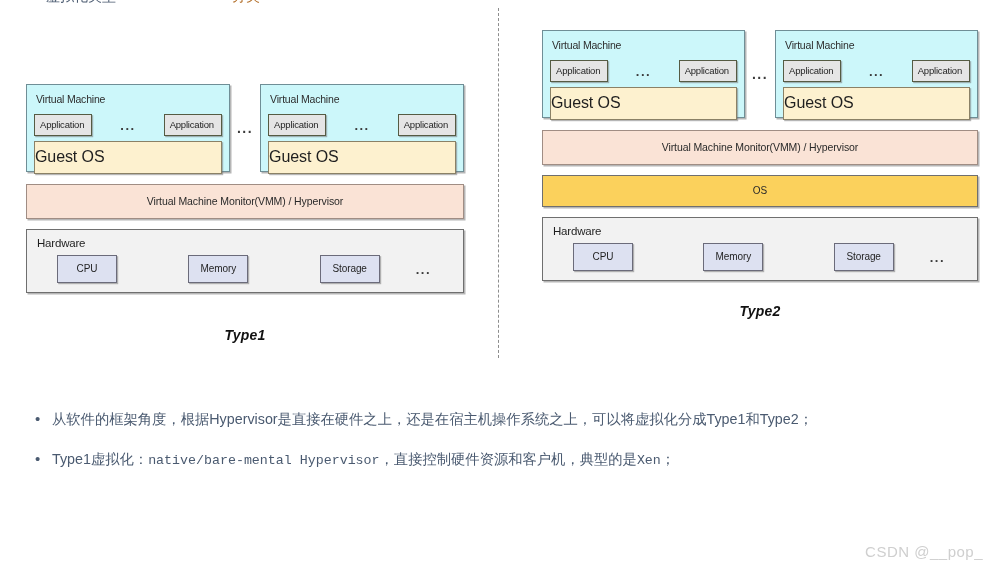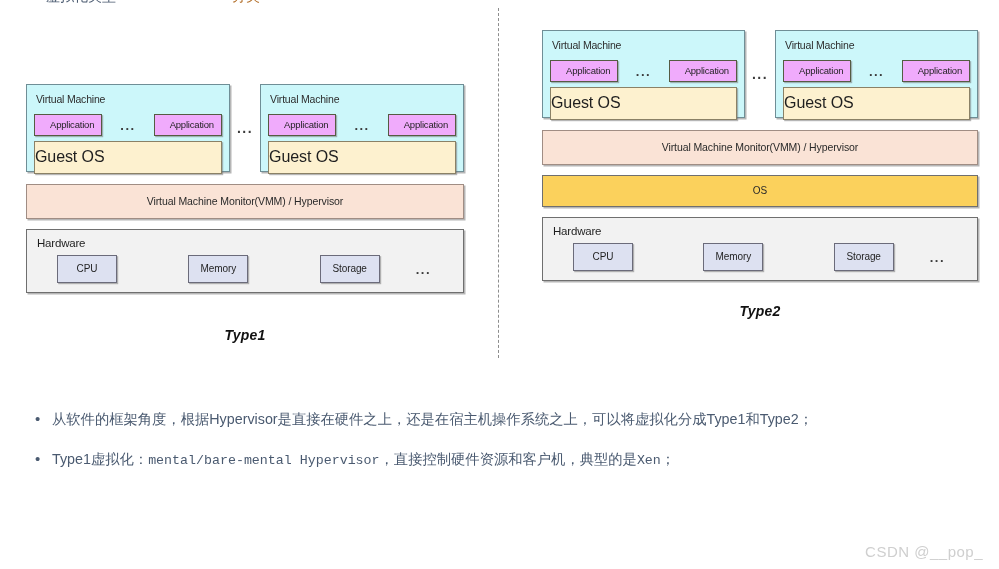--- a/index.html
+++ b/index.html
@@ -50,26 +50,26 @@
     margin: 1px 0 9px 2px;
     white-space: nowrap;
   }
   .app-row {
     display: flex;
     align-items: center;
     justify-content: space-between;
     margin-bottom: 5px;
   }
   .app-box {
-    background: #f0abfc;
+    background: #e5e5e5;
     border: 1.3px solid #555b43;
     box-shadow: 1.2px 1.2px 0 rgba(110,110,110,0.5);
     font-size: 9.5px;
     color: #1f1f1f;
-    padding: 4px 7px 5px 15px;
+    padding: 4px 7px 5px 5px;
     text-align: center;
     white-space: nowrap;
     letter-spacing: -0.2px;
   }
   .ellipsis {
     font-size: 13px;
     color: #3a3a3a;
     letter-spacing: 1.5px;
     line-height: 1;
     padding: 0 4px;
@@ -305,16 +305,16 @@
         <div class="ellipsis" style="margin-left:32px;margin-right:20px;">...</div>
       </div>
     </div>
 
     <div class="type-label" style="margin-top:22px;">Type2</div>
   </div>
 </div>
 
 <ul id="bullet-list">
   <li><span>从软件的框架角度，根据Hypervisor是直接在硬件之上，还是在宿主机操作系统之上，可以将虚拟化分成Type1和Type2；</span></li>
-  <li><span>Type1虚拟化：</span><span class="mono">mental/bare-mental Hypervisor</span><span>，直接控制硬件资源和客户机，典型的是</span><span class="mono">Xen</span><span>；</span></li>
+  <li><span>Type1虚拟化：</span><span class="mono">native/bare-mental Hypervisor</span><span>，直接控制硬件资源和客户机，典型的是</span><span class="mono">Xen</span><span>；</span></li>
 </ul>
 
 <div id="watermark">CSDN @__pop_</div>
 
 </body></html>

